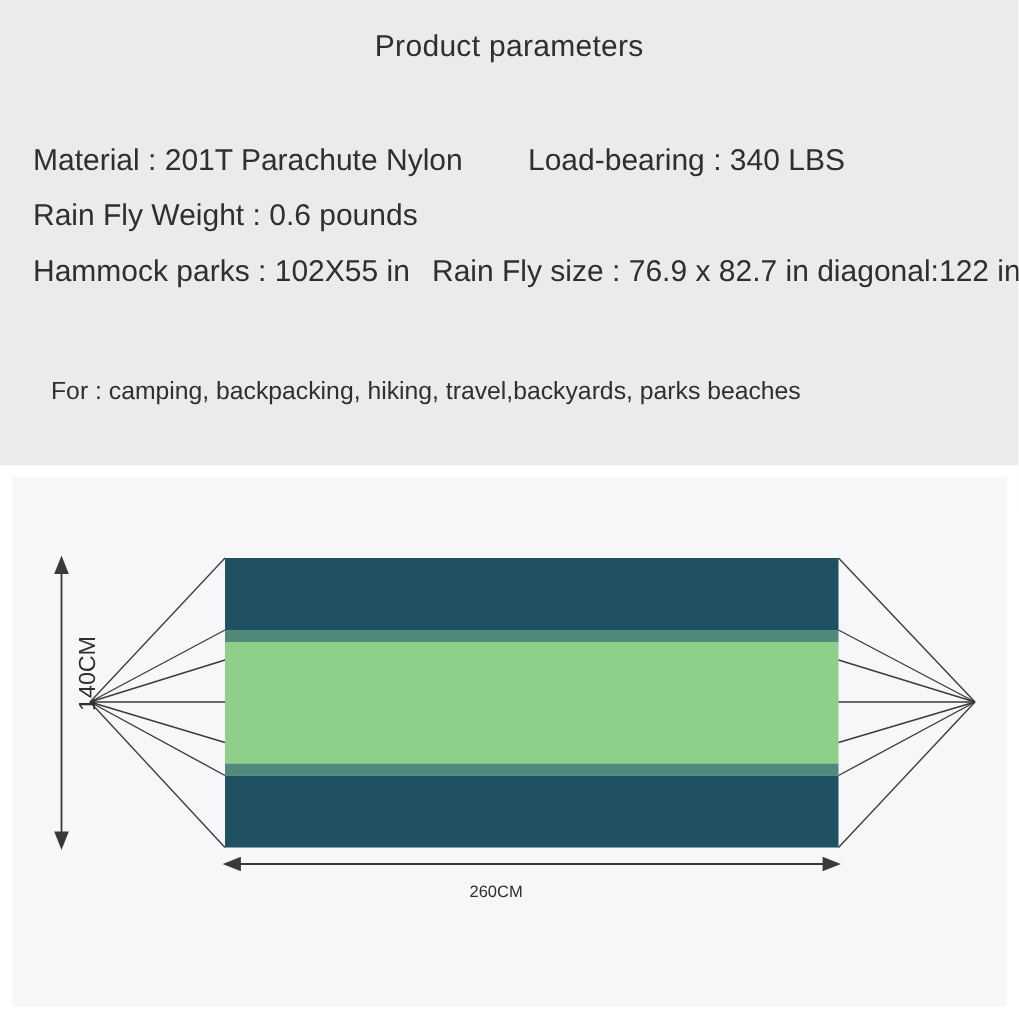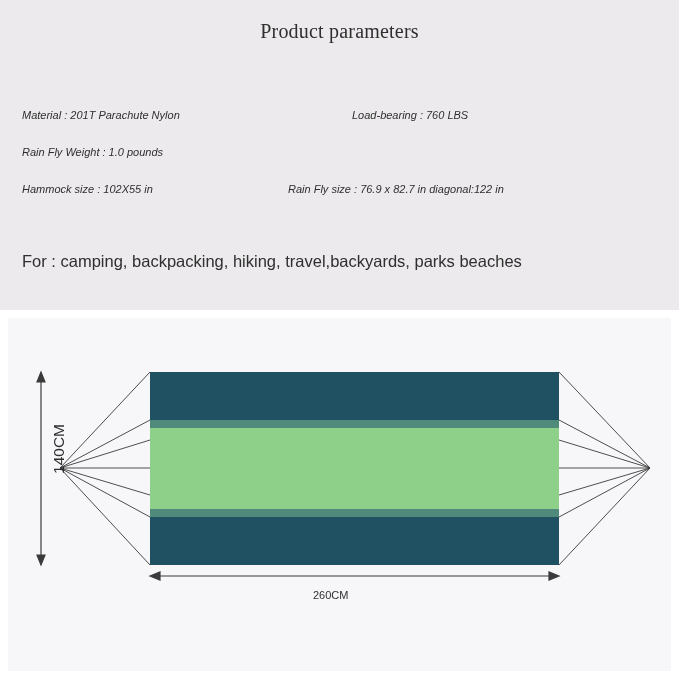--- a/index.html
+++ b/index.html
@@ -30,51 +30,49 @@
   }
   .spec-title {
     position: absolute;
     left: 0;
     top: 20px;
     width: 679px;
     text-align: center;
     font-size: 20px;
     color: #2f2f2f;
     letter-spacing: 0.2px;
-    font-family: Liberation Serif, serif;
   }
   .spec-rows {
     position: absolute;
     left: 22px;
     top: 96px;
     width: 640px;
   }
   .spec-row {
     display: flex;
-    align-items: center;
+    align-items: flex-start;
     height: 37px;
-    font-size: 11px;
+    font-size: 20px;
     color: #2f2f2f;
     white-space: nowrap;
-    font-style: italic;
   }
   .spec-col-a {
     width: 330px;
     flex: 0 0 330px;
   }
   .spec-col-b {
     flex: 0 0 auto;
   }
   .spec-row.wide .spec-col-a {
     width: 266px;
     flex: 0 0 266px;
   }
   .spec-note {
     position: absolute;
-    left: 22px;
+    left: 34px;
     top: 252px;
     font-size: 16.5px;
     color: #2f2f2f;
     white-space: nowrap;
   }
 
   
   .diagram-panel {
     position: absolute;
     left: 0;
@@ -119,27 +117,27 @@
 <body>
 
 <div class="page">
 
   <div class="spec-panel">
     <div class="spec-title">Product parameters</div>
 
     <div class="spec-rows">
       <div class="spec-row">
         <span class="spec-col-a">Material : 201T Parachute Nylon</span>
-        <span class="spec-col-b">Load-bearing : 760 LBS</span>
+        <span class="spec-col-b">Load-bearing : 340 LBS</span>
       </div>
       <div class="spec-row">
-        <span class="spec-col-b">Rain Fly Weight : 1.0 pounds</span>
+        <span class="spec-col-b">Rain Fly Weight : 0.6 pounds</span>
       </div>
       <div class="spec-row wide">
-        <span class="spec-col-a">Hammock size : 102X55 in</span>
+        <span class="spec-col-a">Hammock parks : 102X55 in</span>
         <span class="spec-col-b">Rain Fly  size : 76.9 x 82.7 in diagonal:122 in</span>
       </div>
     </div>
 
     <div class="spec-note">For : camping, backpacking, hiking, travel,backyards, parks  beaches</div>
   </div>
 
   <div class="diagram-panel">
     <div class="diagram-frame"></div>
   </div>

